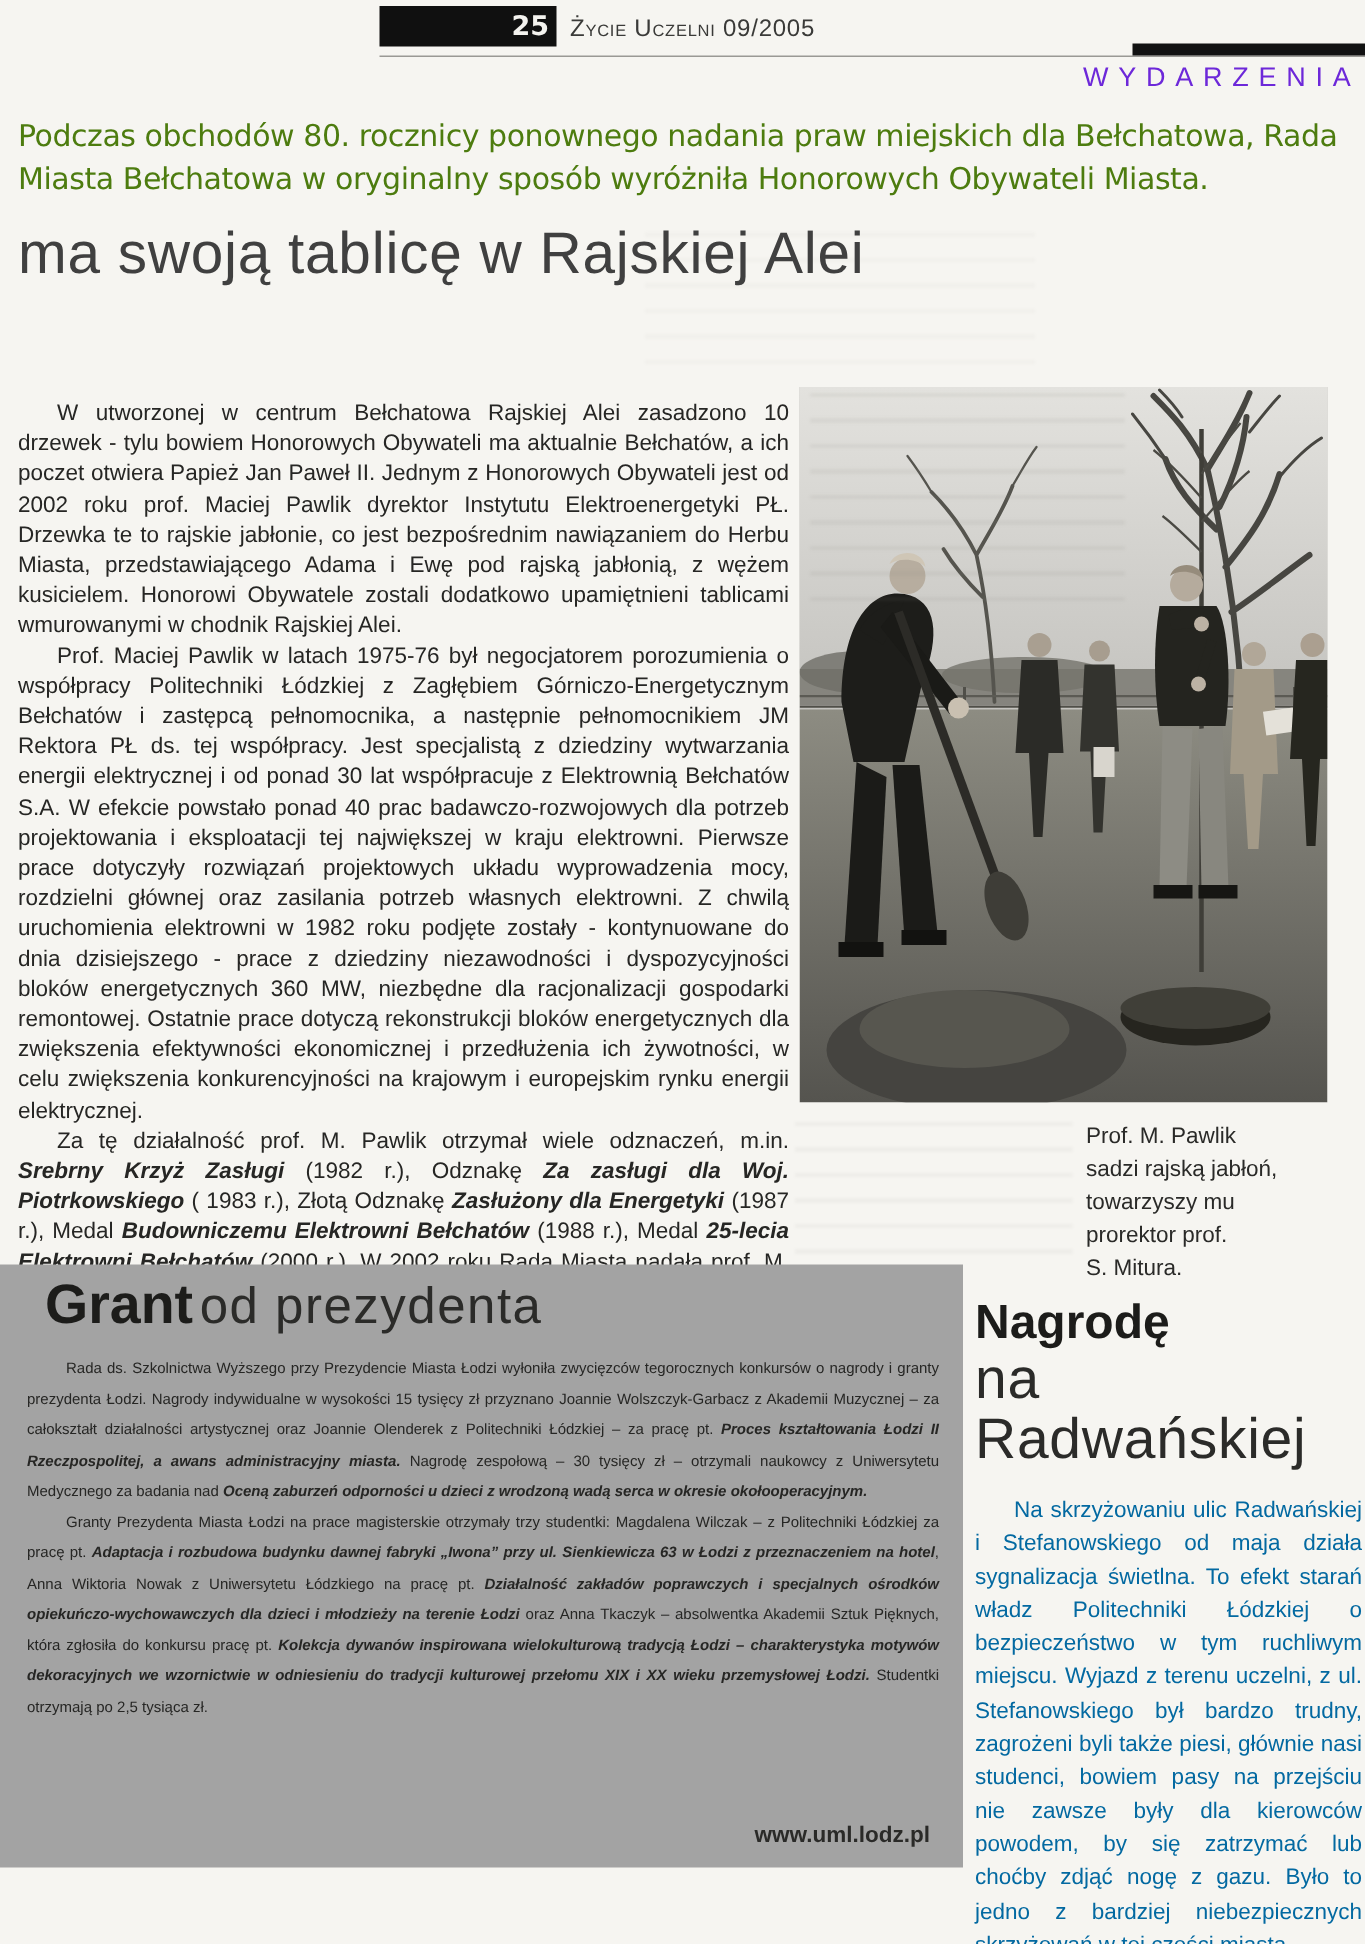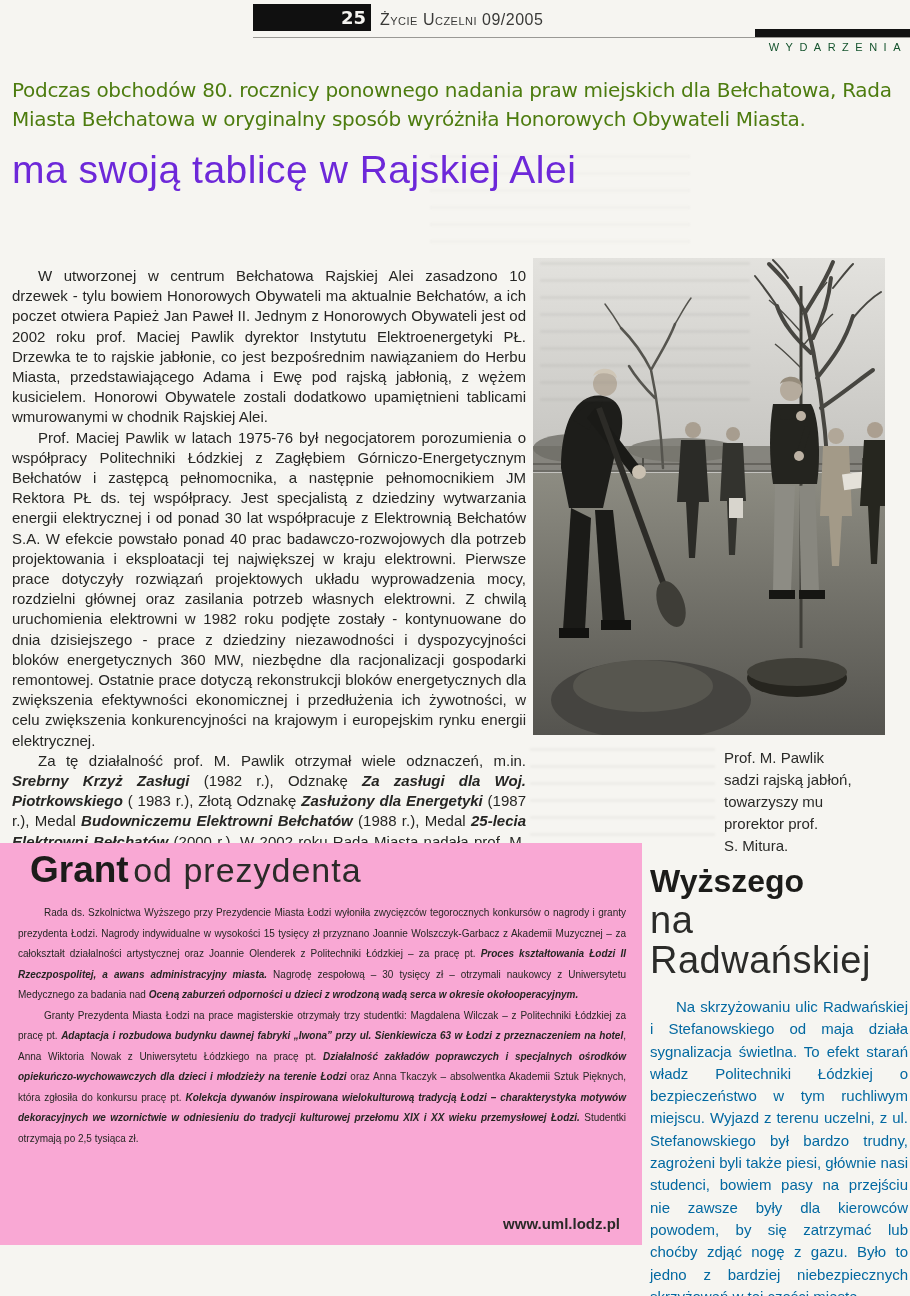--- a/index.html
+++ b/index.html
@@ -7,42 +7,42 @@
     position:relative; width:910px; height:1296px; margin:0 auto;
     background:#f6f5f1; overflow:hidden;
     font-family:"Liberation Sans", sans-serif; color:#222220;
   }
   
   .hdr-blackbox{position:absolute; left:253px; top:4px; width:118px; height:27px; background:#101010;}
   .hdr-pagenum{position:absolute; right:5px; top:3px; color:#f4f3ef; font-weight:bold; font-size:18px; font-family:"DejaVu Sans",sans-serif;}
   .hdr-journal{position:absolute; left:380px; top:11px; font-variant:small-caps; font-size:16px; letter-spacing:.5px; color:#3a3a38;}
   .hdr-rule{position:absolute; left:253px; top:37px; width:657px; height:1px; background:#9a9995;}
   .hdr-secbar{position:absolute; right:0; top:29px; width:155px; height:8px; background:#121212;}
-  .hdr-section{position:absolute; right:3px; top:41px; font-size:11px; letter-spacing:6.5px; color:#14532d;}
+  .hdr-section{position:absolute; right:3px; top:41px; font-size:18px; letter-spacing:6.5px; color:#6d28d9;}
   
   .lead{position:absolute; left:12px; top:76px; width:886px; font-size:20px; line-height:29px; color:#4d7c0f; font-family:"DejaVu Sans",sans-serif; letter-spacing:-.3px;}
   
   .headline{position:absolute; left:12px; top:142px; width:640px;}
   .headline .t1{font-size:47px; font-weight:bold; letter-spacing:0; line-height:54px; color:#1b1b19;}
-  .headline .t2{font-size:39px; font-weight:normal; line-height:56px; color:#6d28d9; letter-spacing:.5px;}
+  .headline .t2{font-size:39px; font-weight:normal; line-height:56px; color:#404040; letter-spacing:.5px;}
   
   .col-main{position:absolute; left:12px; top:266px; width:514px; font-size:15px; line-height:20.2px; text-align:justify; color:#262624;}
   .col-main p{margin:0; text-indent:26px;}
   .endmark{font-size:12px; margin-left:14px; letter-spacing:0;}
   
   .photo{position:absolute; left:533px; top:258px; width:352px; height:477px; background:#c6c5c1; overflow:hidden;}
   .caption{position:absolute; left:724px; top:747px; width:160px; text-align:left; font-size:15px; line-height:22px; white-space:pre-line; color:#2a2a28;}
   
   .ghost{position:absolute; opacity:.55; filter:blur(1px); pointer-events:none;
     background:repeating-linear-gradient(180deg, rgba(130,128,122,.18) 0 3px, rgba(130,128,122,0) 3px 17px);}
   .ghost.g1{left:540px; top:262px; width:210px; height:145px;}
   .ghost.g2{left:430px; top:155px; width:260px; height:90px; opacity:.25;}
   .ghost.g3{left:530px; top:748px; width:185px; height:100px; opacity:.4;}
   
-  .grantbox{position:absolute; left:0; top:843px; width:642px; height:402px; background:#f9a8d4;}
+  .grantbox{position:absolute; left:0; top:843px; width:642px; height:402px; background:#a3a3a3;}
   .grant-title{position:absolute; left:30px; top:6px;}
   .grant-title .t1{font-size:37px; font-weight:bold; color:#1c1c1a;}
   .grant-title .t2{font-size:34px; font-weight:normal; color:#2b2b29; letter-spacing:1px;}
   .grant-body{position:absolute; left:18px; top:60px; width:608px; font-size:10px; line-height:20.5px; text-align:justify; color:#262624;}
   .grant-body p{margin:0; text-indent:26px;}
   .grant-link{position:absolute; right:22px; top:372px; font-size:15px; font-weight:bold; color:#2a2a28;}
   
   .lights{position:absolute; left:650px; top:862px; width:258px;}
   .lights .t1{font-size:32px; font-weight:bold; color:#1c1c1a; line-height:38px;}
   .lights .t2{font-size:38px; font-weight:normal; color:#2b2b29; line-height:40px; letter-spacing:.5px;}
@@ -185,19 +185,19 @@
       <span class="t2">od prezydenta</span>
     </div>
     <div class="grant-body">
       <p><span>Rada ds. Szkolnictwa Wyższego przy Prezydencie Miasta Łodzi wyłoniła zwycięzców tegorocznych konkursów o nagrody i granty prezydenta Łodzi. Nagrody indywidualne w wysokości 15 tysięcy zł przyznano Joannie Wolszczyk-Garbacz z Akademii Muzycznej – za całokształt działalności artystycznej oraz Joannie Olenderek z Politechniki Łódzkiej – za pracę pt. </span><i>Proces kształtowania Łodzi II Rzeczpospolitej, a awans administracyjny miasta.</i><span> Nagrodę zespołową – 30 tysięcy zł – otrzymali naukowcy z Uniwersytetu Medycznego za badania nad </span><i>Oceną zaburzeń odporności u dzieci z wrodzoną wadą serca w okresie okołooperacyjnym.</i></p>
       <p><span>Granty Prezydenta Miasta Łodzi na prace magisterskie otrzymały trzy studentki: Magdalena Wilczak – z Politechniki Łódzkiej za pracę pt. </span><i>Adaptacja i rozbudowa budynku dawnej fabryki „Iwona” przy ul. Sienkiewicza 63 w Łodzi z przeznaczeniem na hotel</i><span>, Anna Wiktoria Nowak z Uniwersytetu Łódzkiego na pracę pt. </span><i>Działalność zakładów poprawczych i specjalnych ośrodków opiekuńczo-wychowawczych dla dzieci i młodzieży na terenie Łodzi</i><span> oraz Anna Tkaczyk – absolwentka Akademii Sztuk Pięknych, która zgłosiła do konkursu pracę pt. </span><i>Kolekcja dywanów inspirowana wielokulturową tradycją Łodzi – charakterystyka motywów dekoracyjnych we wzornictwie w odniesieniu do tradycji kulturowej przełomu XIX i XX wieku przemysłowej Łodzi.</i><span> Studentki otrzymają po 2,5 tysiąca zł.</span></p>
     </div>
     <div class="grant-link">www.uml.lodz.pl</div>
   </div>
 
   <div class="lights">
-    <div class="t1">Wyższego</div>
+    <div class="t1">Nagrodę</div>
     <div class="t2">na Radwańskiej</div>
     <div class="lights-body">Na skrzyżowaniu ulic Radwańskiej i Stefanowskiego od maja działa sygnalizacja świetlna. To efekt starań władz Politechniki Łódzkiej o bezpieczeństwo w tym ruchliwym miejscu. Wyjazd z terenu uczelni, z ul. Stefanowskiego był bardzo trudny, zagrożeni byli także piesi, głównie nasi studenci, bowiem pasy na przejściu nie zawsze były dla kierowców powodem, by się zatrzymać lub choćby zdjąć nogę z gazu. Było to jedno z bardziej niebezpiecznych skrzyżowań w tej części miasta.</div>
     <div class="lights-end">■</div>
   </div>
 
 </div>
 
 </body></html>

